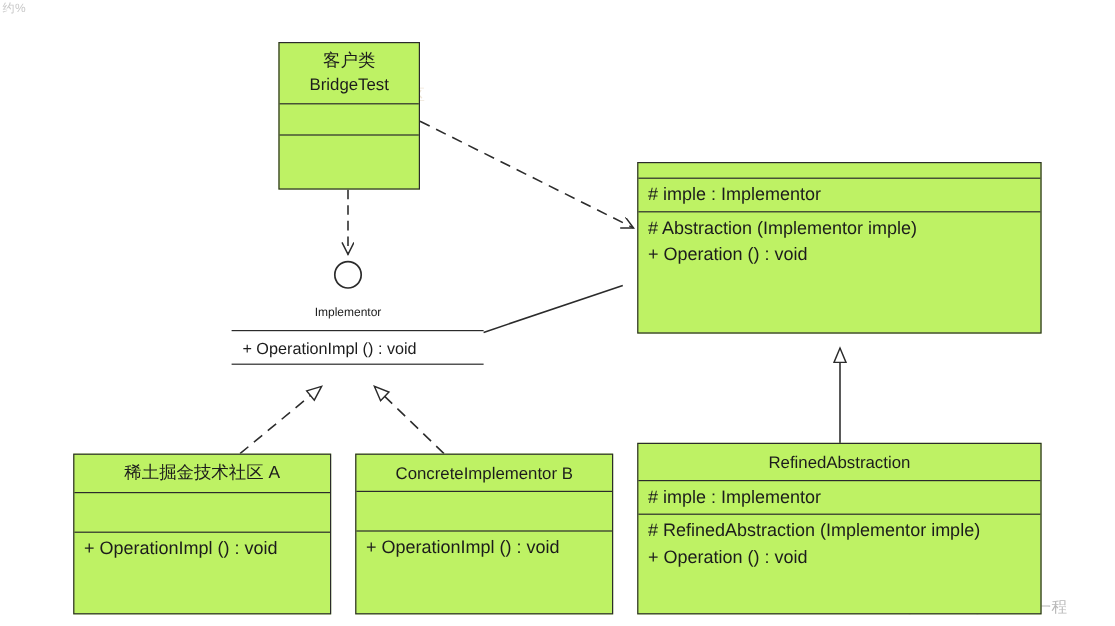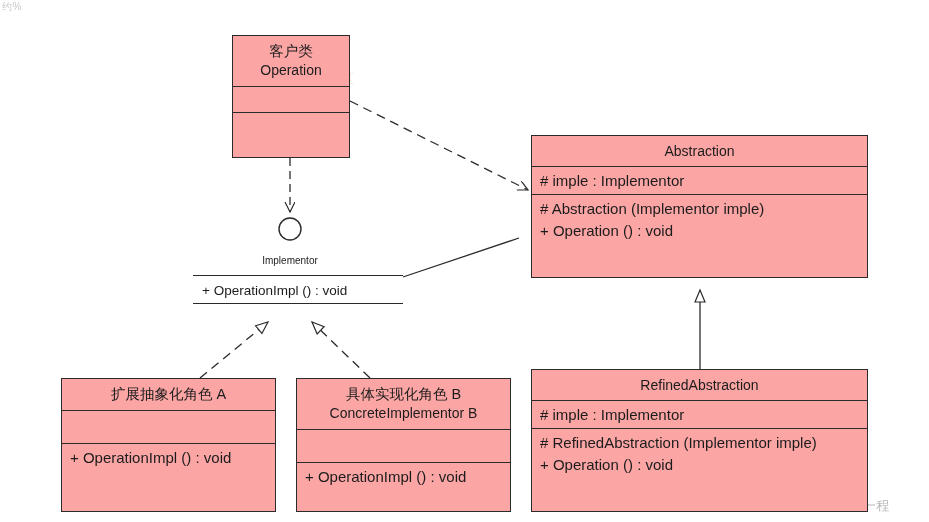--- a/index.html
+++ b/index.html
@@ -48,21 +48,21 @@
     font-size: 13px;
     color: #b9b9b9;
     letter-spacing: 0.5px;
   }
 
   
   .uml-class {
     position: absolute;
     box-sizing: border-box;
     border: 1.3px solid #2b2b2b;
-    background: #fca5a5;
+    background: #bef264;
   }
   .uml-compartment {
     box-sizing: border-box;
     border-bottom: 1.3px solid #2b2b2b;
     padding: 3px 8px 4px 8px;
   }
   .uml-compartment:last-child {
     border-bottom: none;
   }
   .uml-head {
@@ -154,33 +154,32 @@
     <path d="M700,370 L700,290" fill="none" stroke="#2b2b2b" stroke-width="1.3" marker-end="url(#hollow-tri)"></path>
 
     <path d="M200,378 L268,322" fill="none" stroke="#2b2b2b" stroke-width="1.3" stroke-dasharray="9,6" marker-end="url(#hollow-tri-2)"></path>
 
     <path d="M370,378 L312,322" fill="none" stroke="#2b2b2b" stroke-width="1.3" stroke-dasharray="9,6" marker-end="url(#hollow-tri-2)"></path>
   </svg>
 
   <div class="uml-class" style="left:232px; top:35px; width:118px; height:123px;">
     <div class="uml-compartment uml-head">
       <div class="cn">客户类</div>
-      <div class="en">Operation</div>
+      <div class="en">BridgeTest</div>
     </div>
     <div class="uml-compartment empty-row">
       <div class="uml-row"></div>
     </div>
     <div class="uml-compartment empty-row">
       <div class="uml-row"></div>
     </div>
   </div>
 
   <div class="uml-class" style="left:531px; top:135px; width:337px; height:143px;">
     <div class="uml-compartment uml-head">
-      <div class="en">Abstraction</div>
     </div>
     <div class="uml-compartment" style="height:28px;">
       <div class="uml-row"># imple : Implementor</div>
     </div>
     <div class="uml-compartment" style="height:52px;">
       <div class="uml-row"># Abstraction (Implementor imple)</div>
       <div class="uml-row">+ Operation () : void</div>
     </div>
   </div>
 
@@ -192,33 +191,32 @@
       <div class="uml-row"># imple : Implementor</div>
     </div>
     <div class="uml-compartment" style="height:52px;">
       <div class="uml-row"># RefinedAbstraction (Implementor imple)</div>
       <div class="uml-row">+ Operation () : void</div>
     </div>
   </div>
 
   <div class="uml-class" style="left:61px; top:378px; width:215px; height:134px;">
     <div class="uml-compartment uml-head">
-      <div class="cn">扩展抽象化角色 A</div>
+      <div class="cn">稀土掘金技术社区 A</div>
     </div>
     <div class="uml-compartment" style="height:33px;">
       <div class="uml-row"></div>
     </div>
     <div class="uml-compartment" style="height:30px;">
       <div class="uml-row">+ OperationImpl () : void</div>
     </div>
   </div>
 
   <div class="uml-class" style="left:296px; top:378px; width:215px; height:134px;">
     <div class="uml-compartment uml-head">
-      <div class="cn">具体实现化角色 B</div>
       <div class="en">ConcreteImplementor B</div>
     </div>
     <div class="uml-compartment" style="height:33px;">
       <div class="uml-row"></div>
     </div>
     <div class="uml-compartment" style="height:30px;">
       <div class="uml-row">+ OperationImpl () : void</div>
     </div>
   </div>
 

